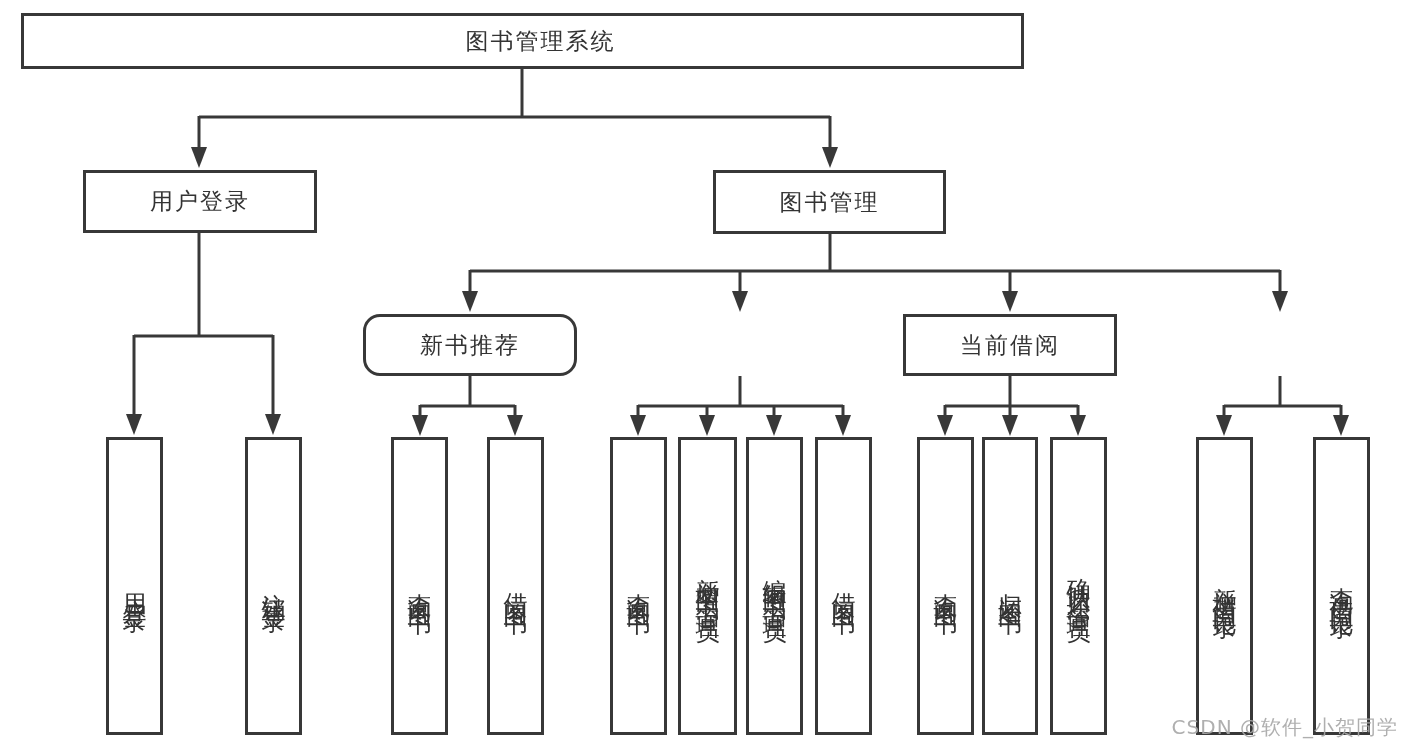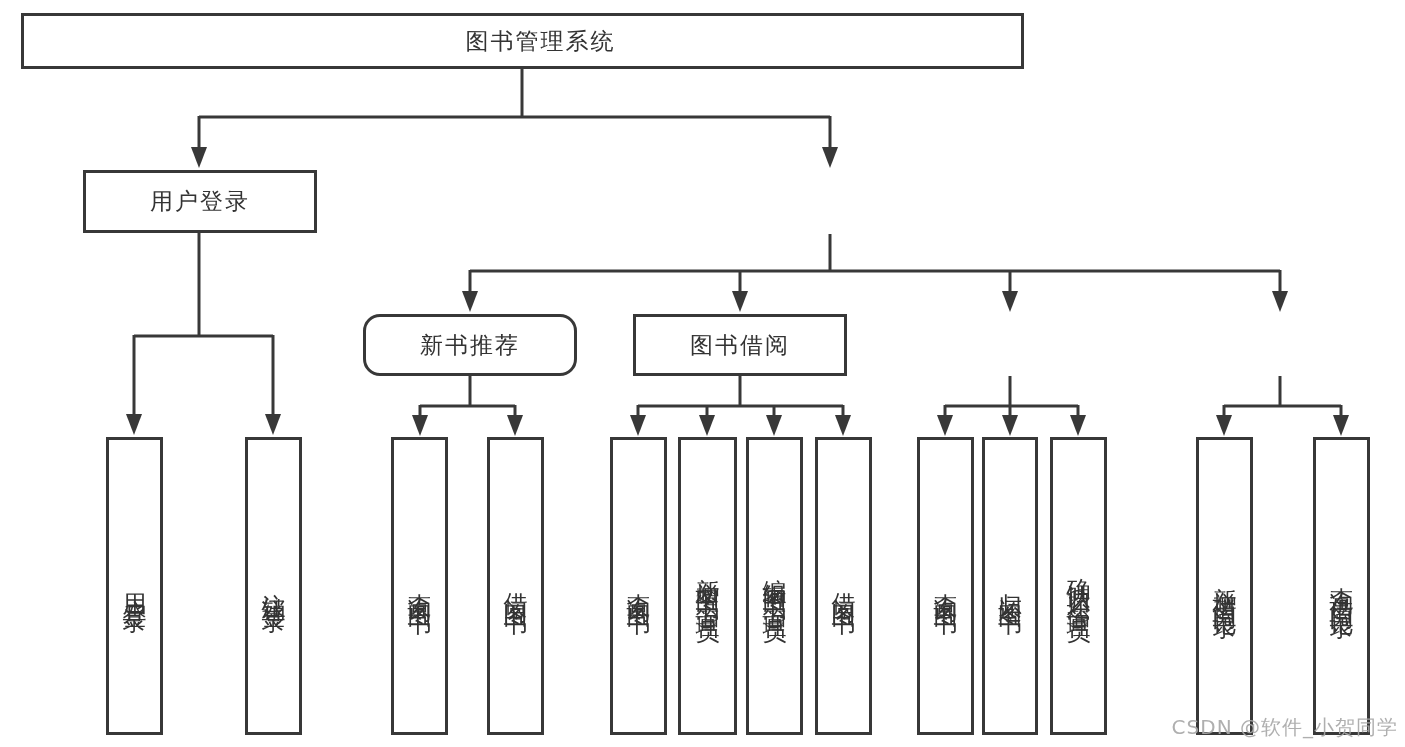--- a/index.html
+++ b/index.html
@@ -127,26 +127,29 @@
     </g>
   </svg>
 
   <div class="box" style="left:21px; top:13px; width:1003px; height:56px;padding-left:36px;">
     <span class="label">图书管理系统</span>
   </div>
 
   <div class="box" style="left:83px; top:170px; width:234px; height:63px;">
     <span class="label">用户登录</span>
   </div>
+  <div class="box" style="left:713px; top:170px; width:233px; height:64px;">
+    <span class="label">图书管理</span>
+  </div>
 
   <div class="box" style="left:363px; top:314px; width:214px; height:62px;border-radius:17px;">
     <span class="label">新书推荐</span>
   </div>
-  <div class="box" style="left:633px; top:314px; width:214px; height:62px;">
-    <span class="label">图书借阅</span>
+  <div class="box" style="left:903px; top:314px; width:214px; height:62px;">
+    <span class="label">当前借阅</span>
   </div>
 
   <div class="box vbox" style="left:106px; top:437px; width:57px; height:298px;">
     <span class="label">用户登录</span>
   </div>
   <div class="box vbox" style="left:245px; top:437px; width:57px; height:298px;">
     <span class="label">注销登录</span>
   </div>
 
   <div class="box vbox" style="left:391px; top:437px; width:57px; height:298px;">

